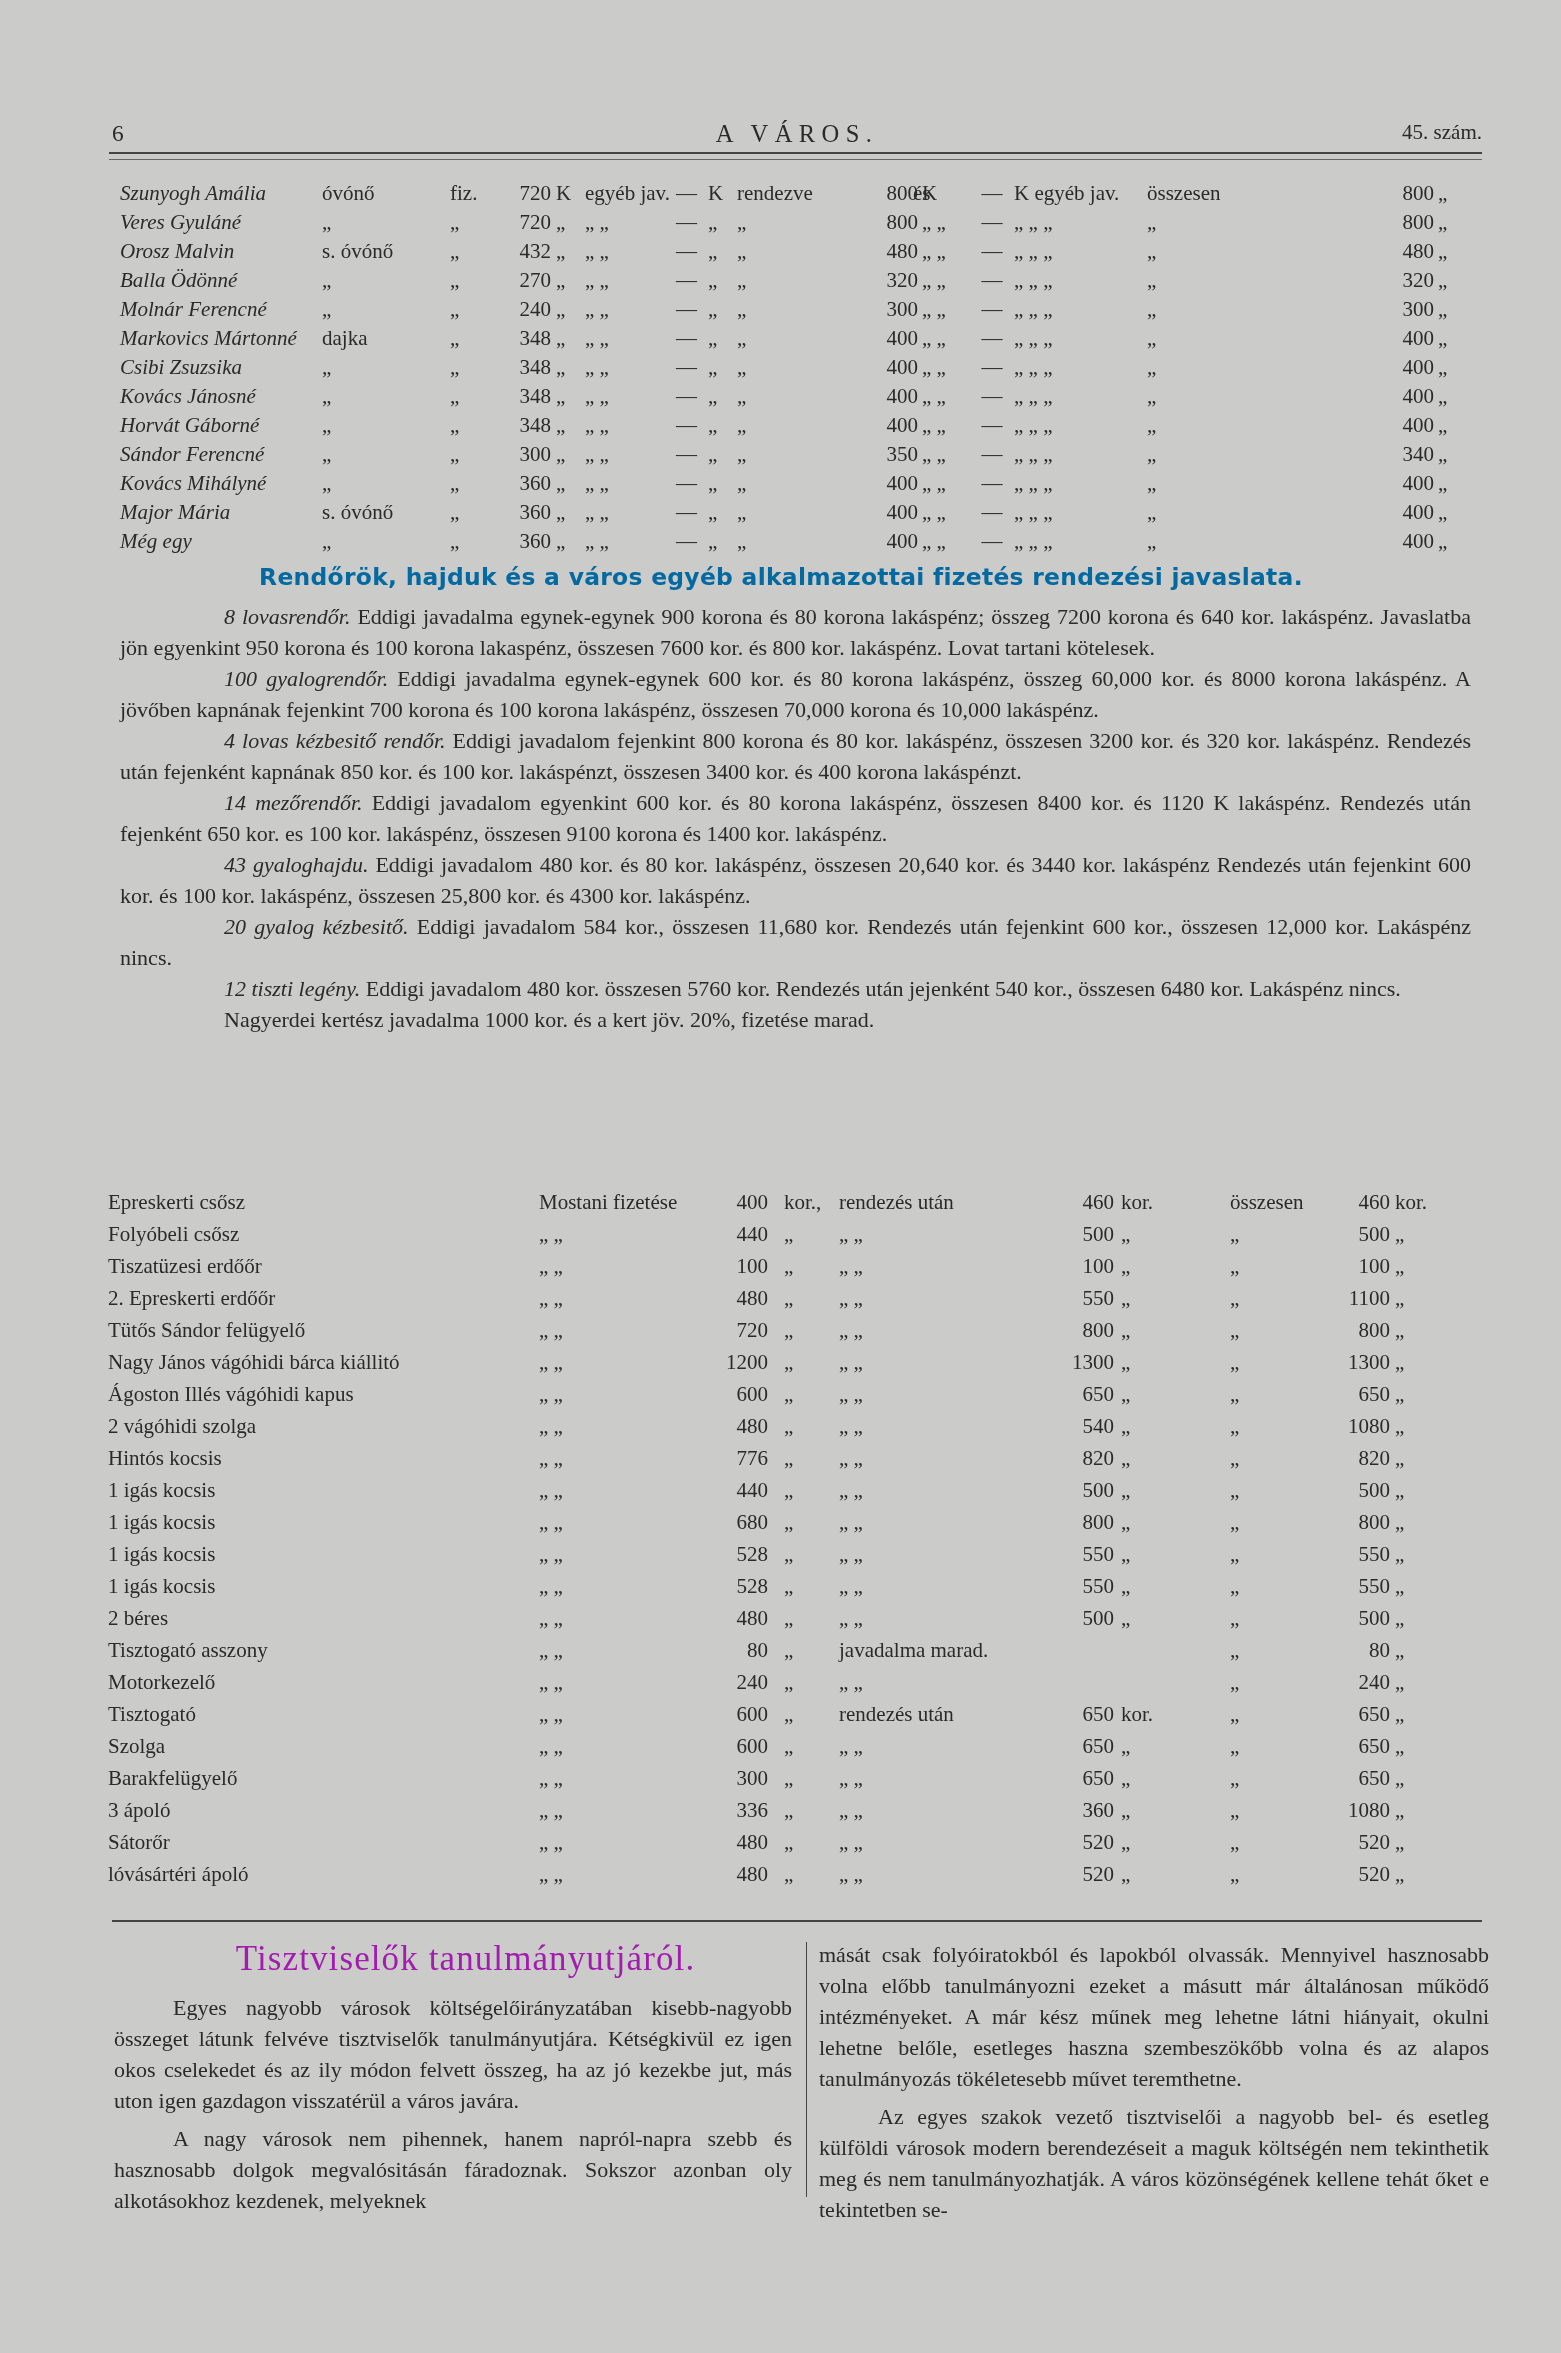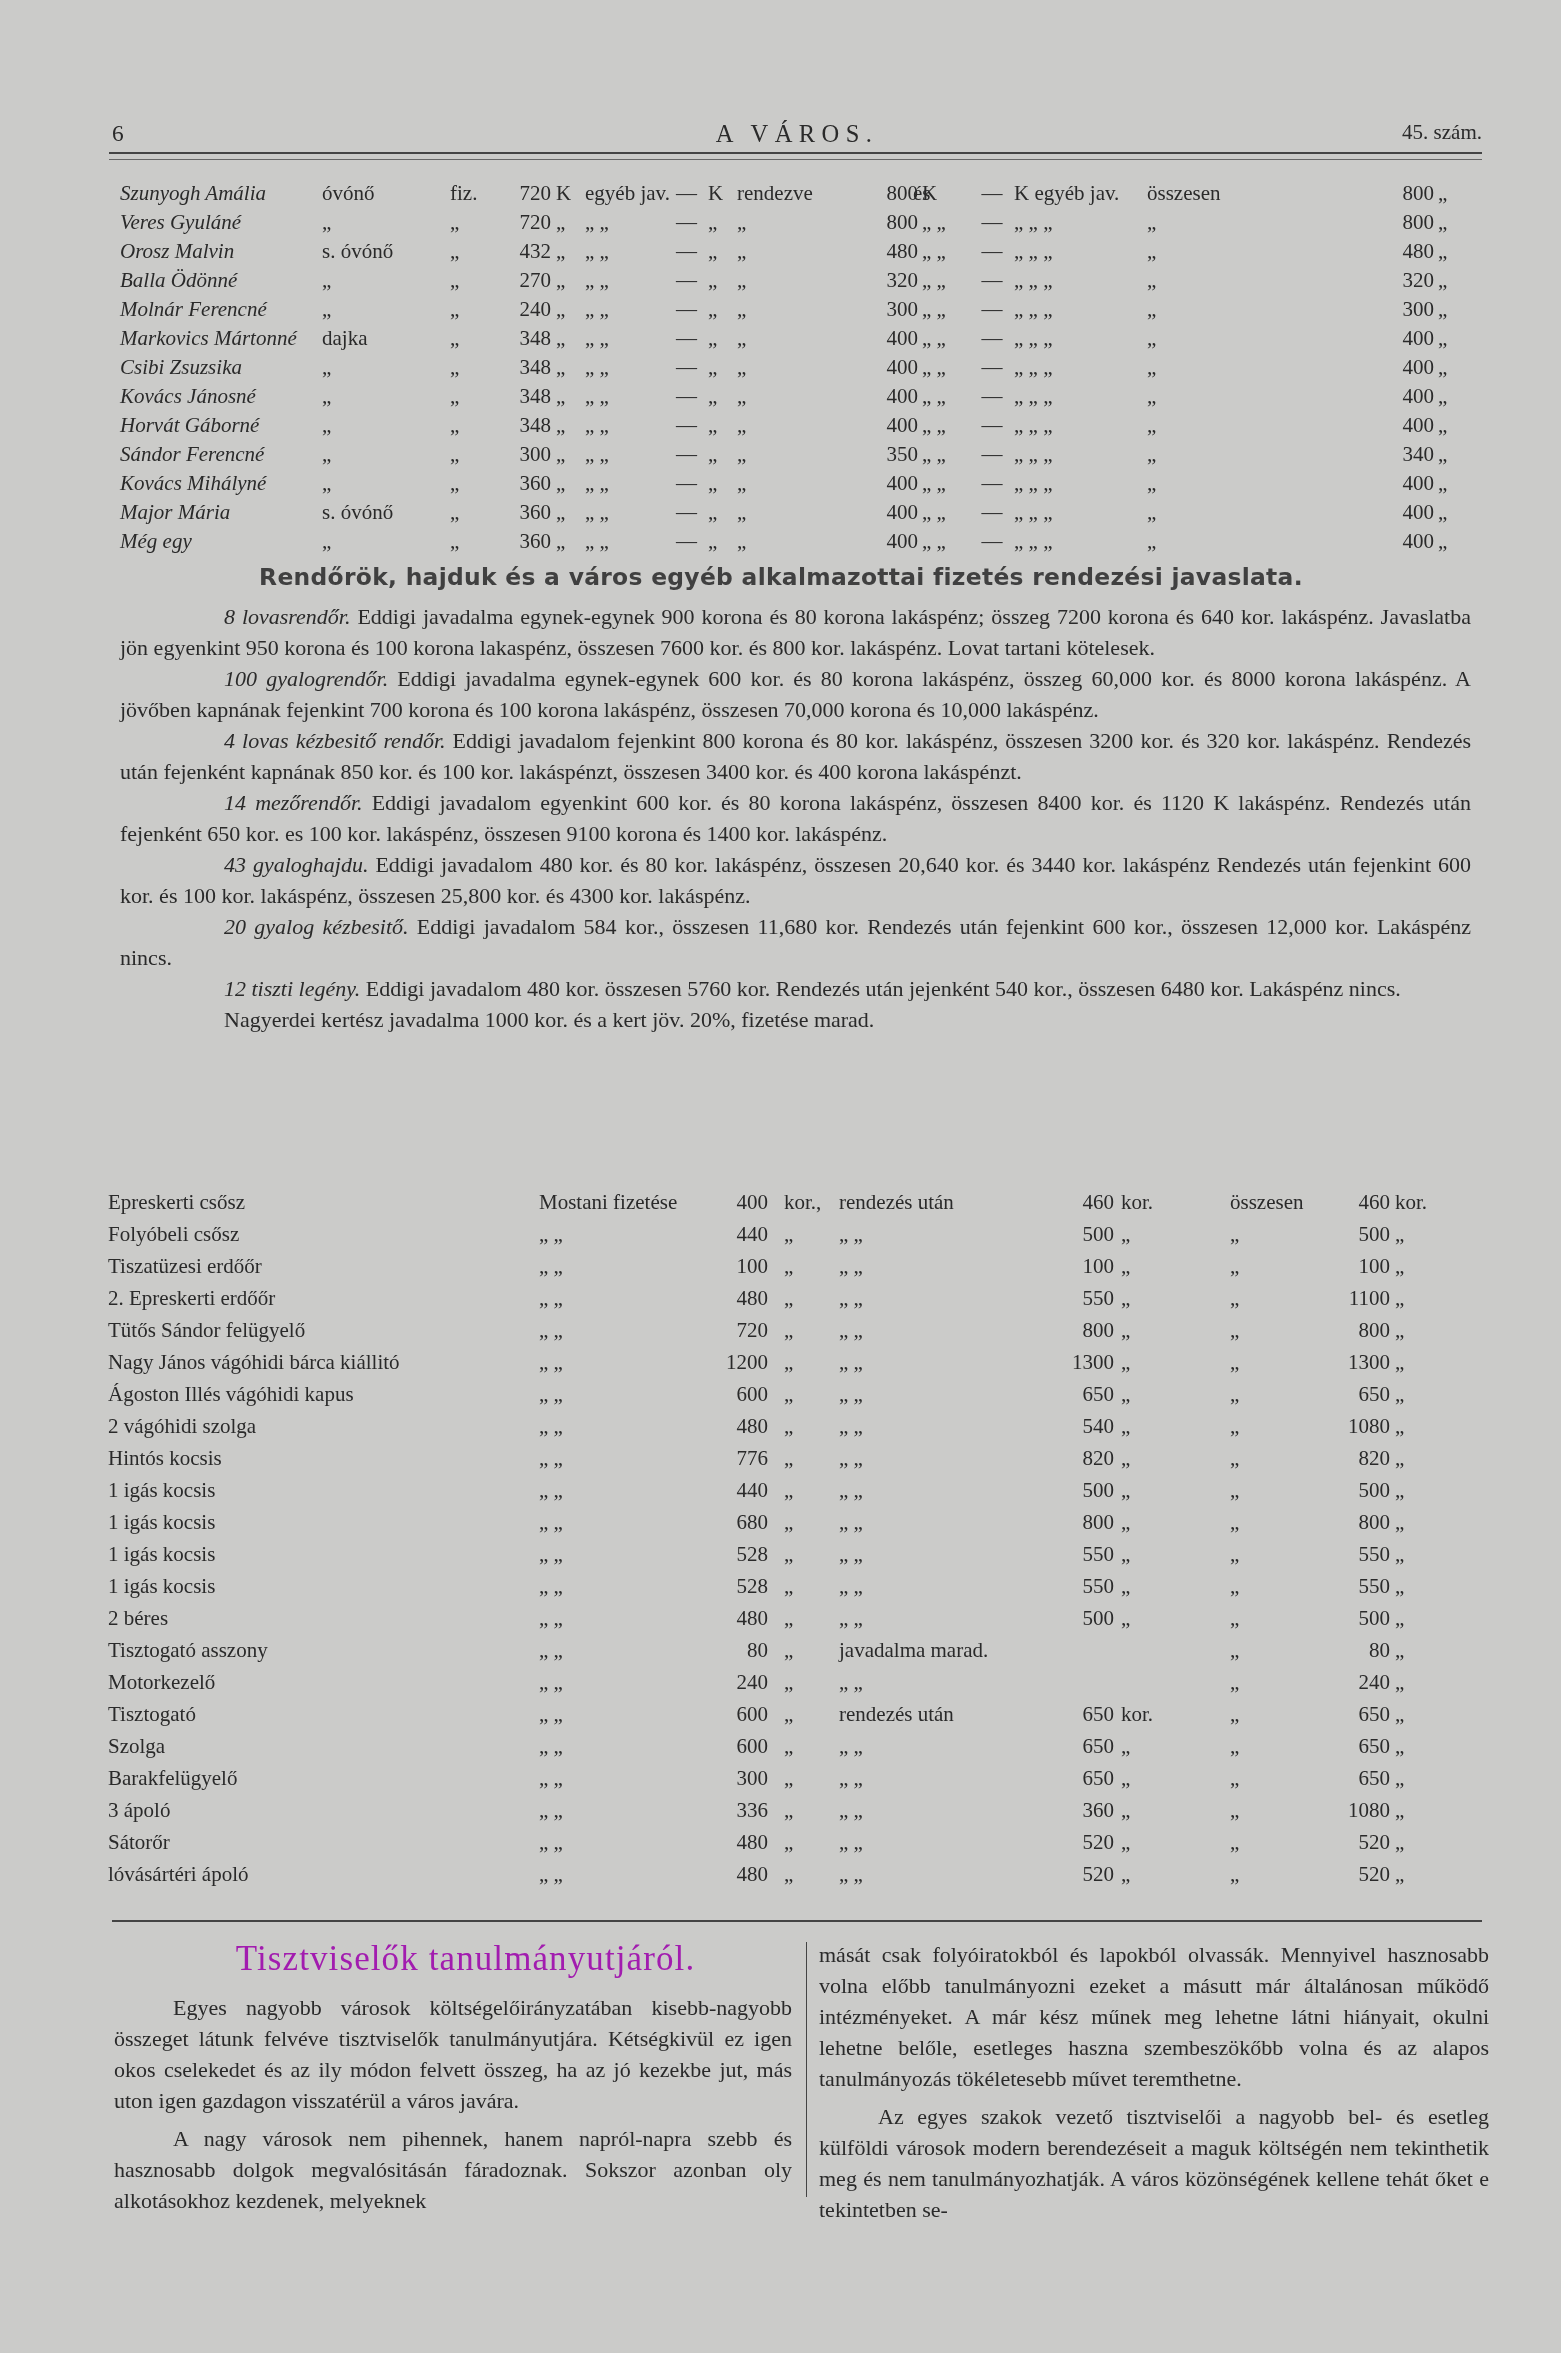--- a/index.html
+++ b/index.html
@@ -41,21 +41,21 @@
   .c-es { left: 793px; }
   .c-oth2 { left: 856px; width: 32px; text-align: center; }
   .c-lbl3 { left: 894px; }
   .c-lbl4 { left: 1027px; }
   .c-tot { left: 1255px; width: 59px; text-align: right; }
   .c-unit4 { left: 1318px; }
 
   .section-title {
     position: absolute; top: 563px; left: 0; right: 0; text-align: center;
     font-family: "DejaVu Sans", sans-serif; font-weight: bold; font-size: 23.4px;
-    letter-spacing: 0.3px; color: #404040;
+    letter-spacing: 0.3px; color: #0369a1;
   }
   .paras { position: absolute; top: 601px; left: 120px; width: 1351px; }
   .paras p { margin: 0 0 0 0; text-indent: 104px; text-align: justify; font-size: 22px; line-height: 31px; }
   .paras p i { font-style: italic; }
 
   
   .emp { position: absolute; top: 1190px; left: 108px; width: 1362px; }
   .emp .row { position: relative; height: 32px; font-size: 21px; white-space: nowrap; }
   .emp .row span { position: absolute; top: 0; }
   .e-name { left: 0; }

